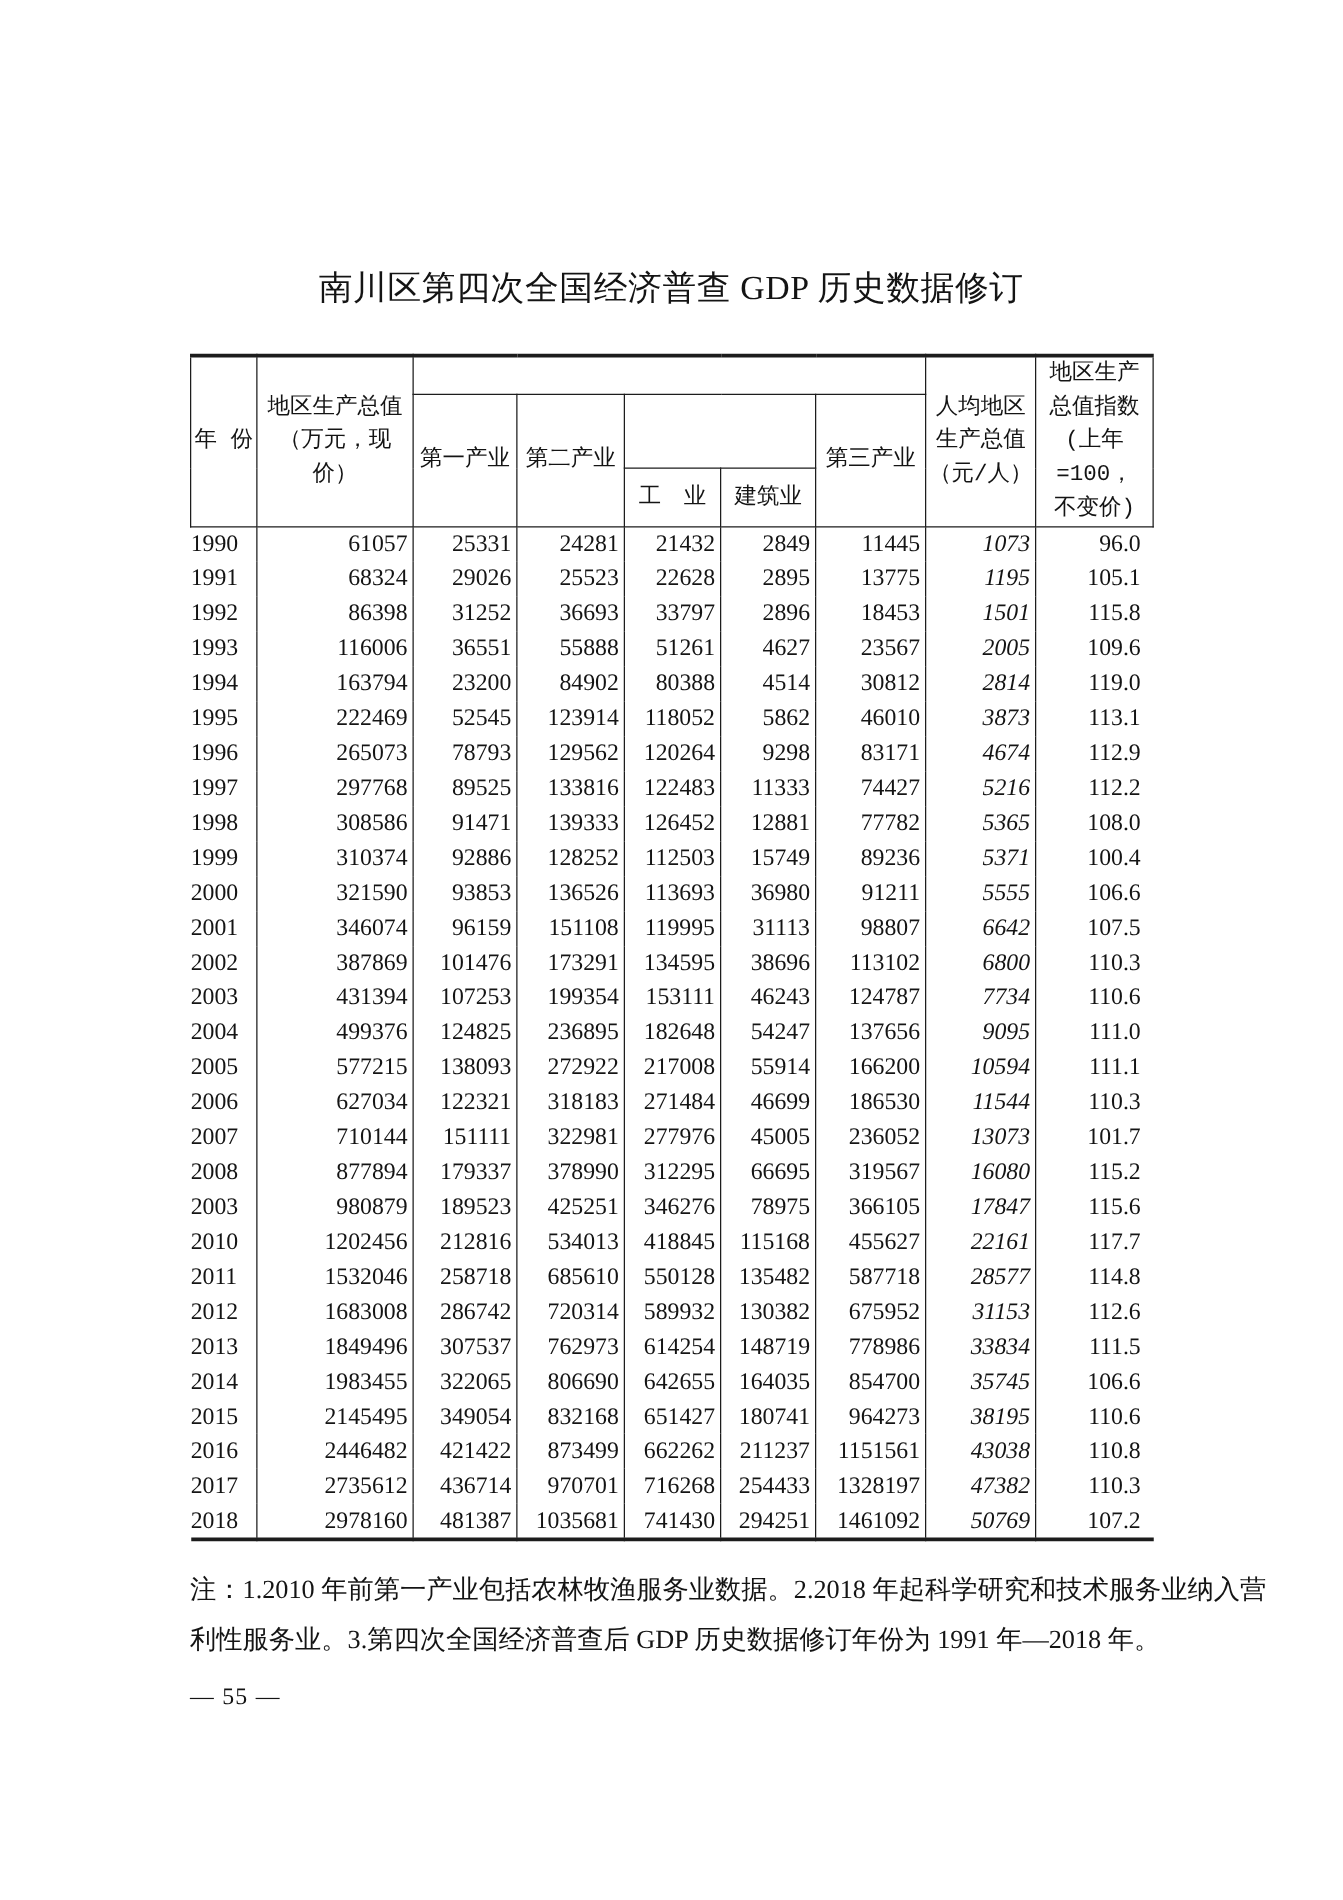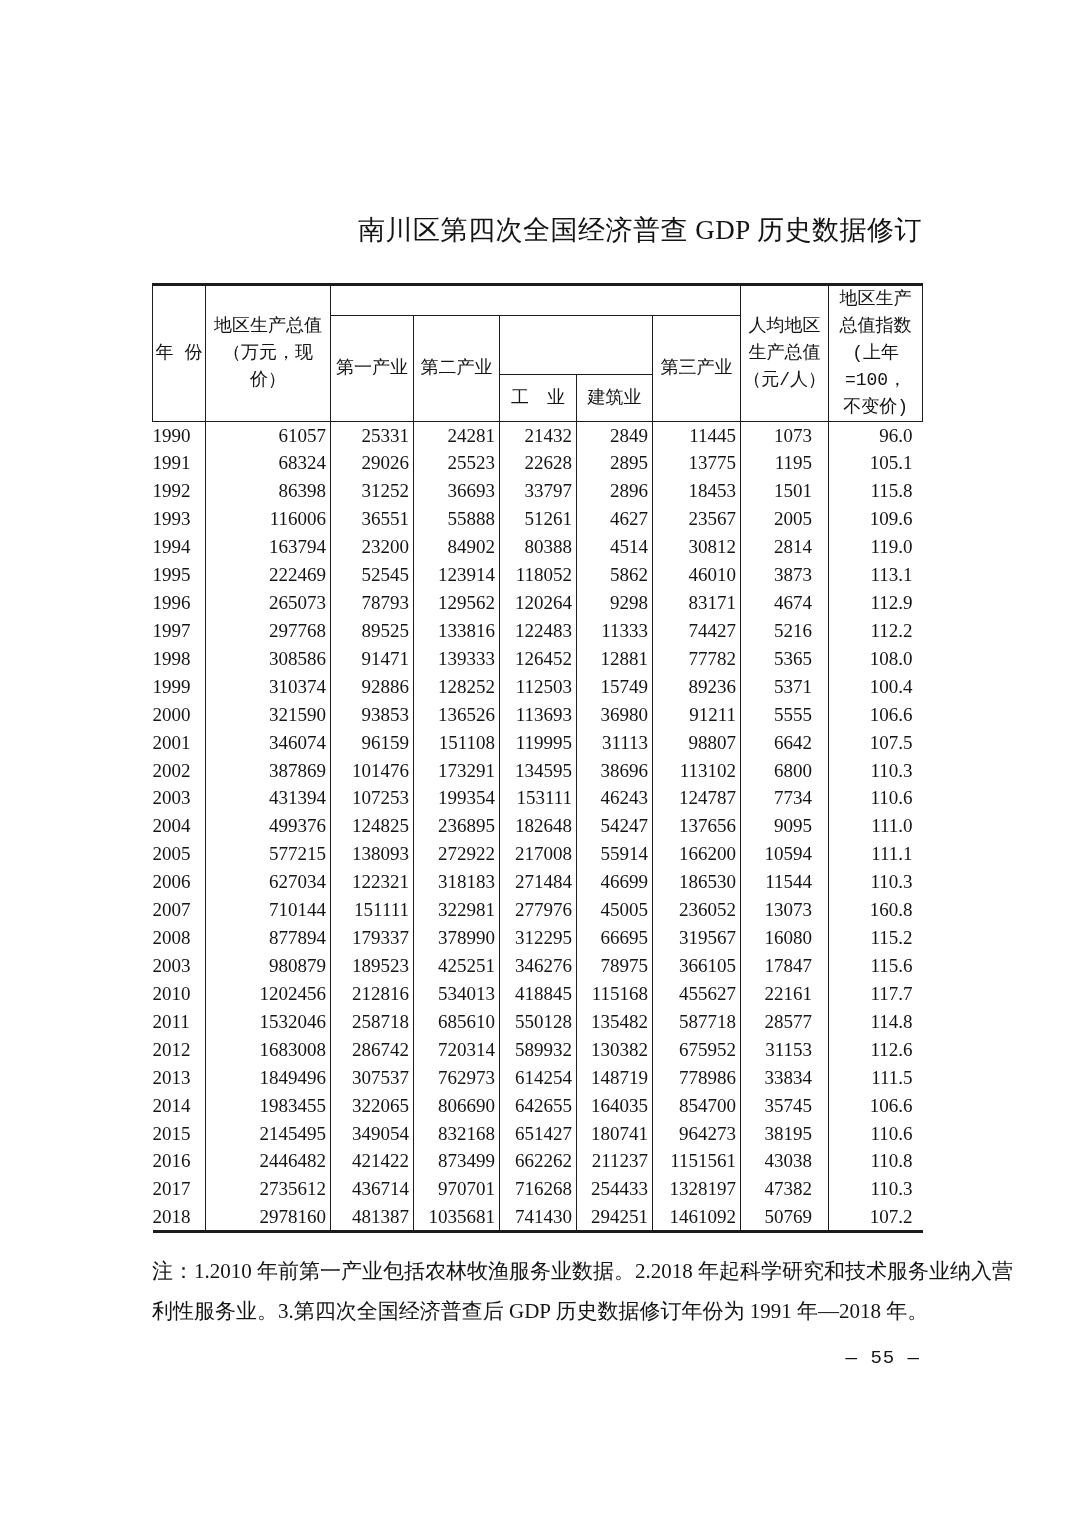--- a/index.html
+++ b/index.html
@@ -11,21 +11,21 @@
     color: #141414;
     font-family: "Liberation Serif", "DejaVu Serif", serif;
     overflow: hidden;
   }
   .content { margin-left: 152px; width: 770px; }
 
   .doc-title {
     margin-top: 212px;
     height: 36px;
     line-height: 36px;
-    text-align: right;
+    text-align: center;
     font-size: 27px;
     letter-spacing: 0.5px;
     white-space: nowrap;
   }
 
   table.gdp {
     margin-top: 35px;
     width: 770px;
     table-layout: fixed;
     border-collapse: collapse;
@@ -65,38 +65,36 @@
     vertical-align: middle;
     border-left: 1.4px solid #1c1c1c;
     border-right: 1.4px solid #1c1c1c;
     border-top: none;
     border-bottom: none;
     text-align: right;
   }
   table.gdp td.c0 { text-align: left; border-left: none; }
   table.gdp td.c1, table.gdp td.c2, table.gdp td.c3,
   table.gdp td.c4, table.gdp td.c5, table.gdp td.c6 { padding-right: 4px; }
-  table.gdp td.c7 { padding-right: 16px; }
+  table.gdp td.c7 { padding-right: 4px; font-style: italic; }
   table.gdp td.c8 { padding-right: 10px; border-right: none; }
 
   .footnote {
     margin-top: 18px;
     font-size: 21px;
     line-height: 40px;
     text-align: justify;
   }
   .footnote .fl { white-space: nowrap; }
 
   .page-number {
     margin-top: 16px;
     font-size: 19px;
-    text-align: right;
     padding-right: 2px;
     letter-spacing: 1px;
-    font-family: Liberation Mono, monospace;
   }
 </style>
 </head>
 <body>
 
 <div class="page">
   <div class="content">
 
     <div class="doc-title">南川区第四次全国经济普查 GDP 历史数据修订</div>
 
@@ -328,21 +326,21 @@
           </tr>
           <tr>
             <td class="c0">2007</td>
             <td class="c1">710144</td>
             <td class="c2">151111</td>
             <td class="c3">322981</td>
             <td class="c4">277976</td>
             <td class="c5">45005</td>
             <td class="c6">236052</td>
             <td class="c7">13073</td>
-            <td class="c8">160.8</td>
+            <td class="c8">101.7</td>
           </tr>
           <tr>
             <td class="c0">2008</td>
             <td class="c1">877894</td>
             <td class="c2">179337</td>
             <td class="c3">378990</td>
             <td class="c4">312295</td>
             <td class="c5">66695</td>
             <td class="c6">319567</td>
             <td class="c7">16080</td>

